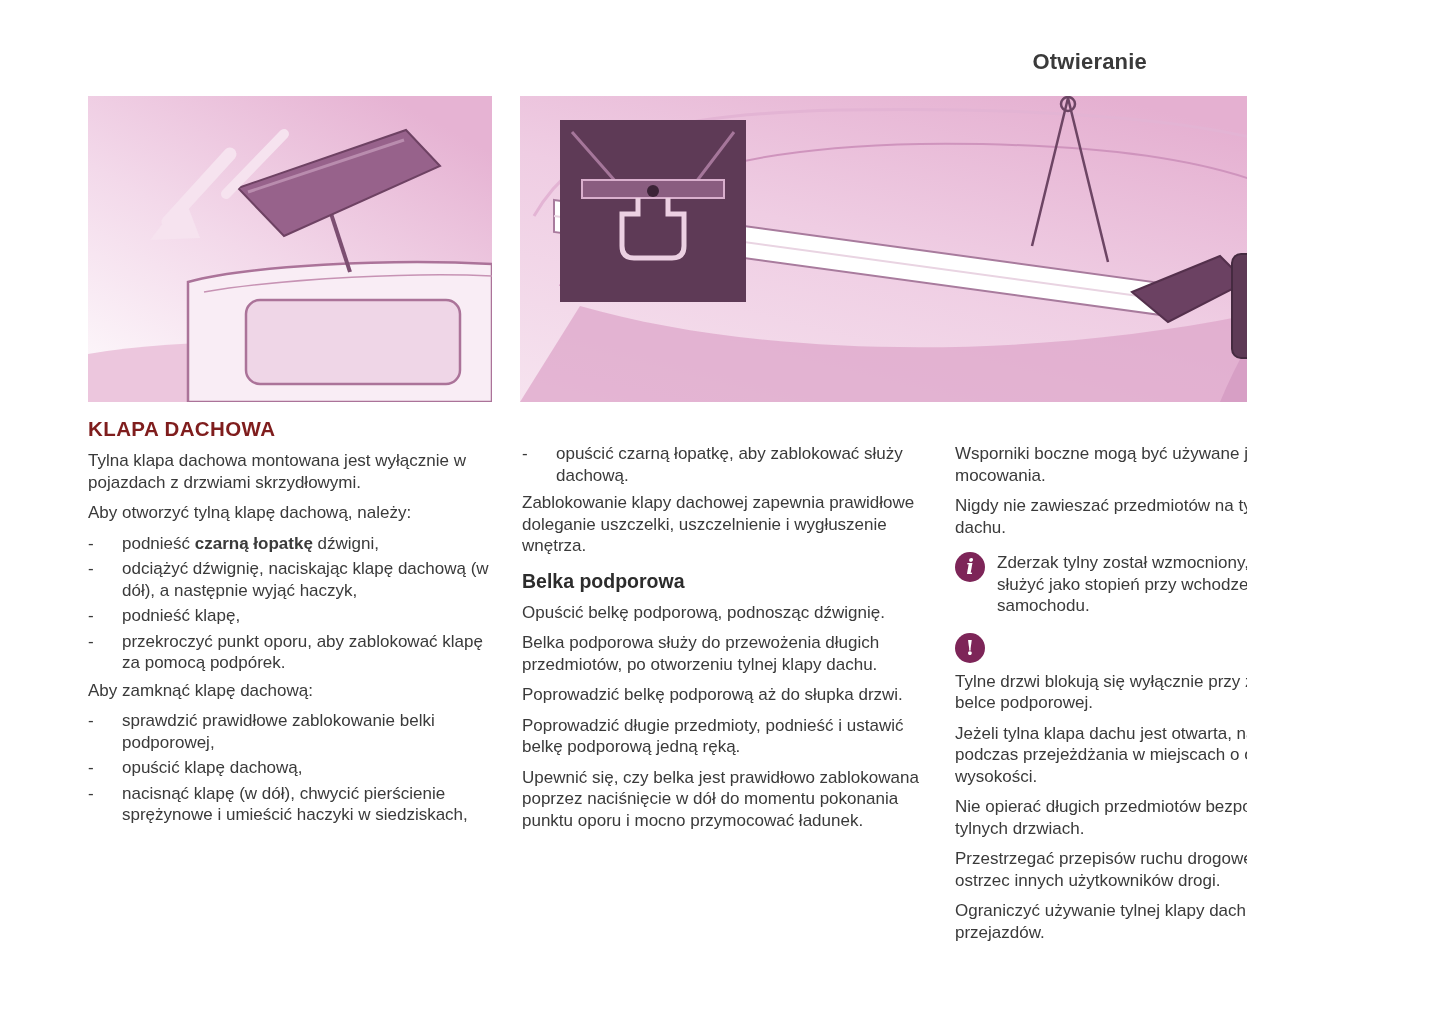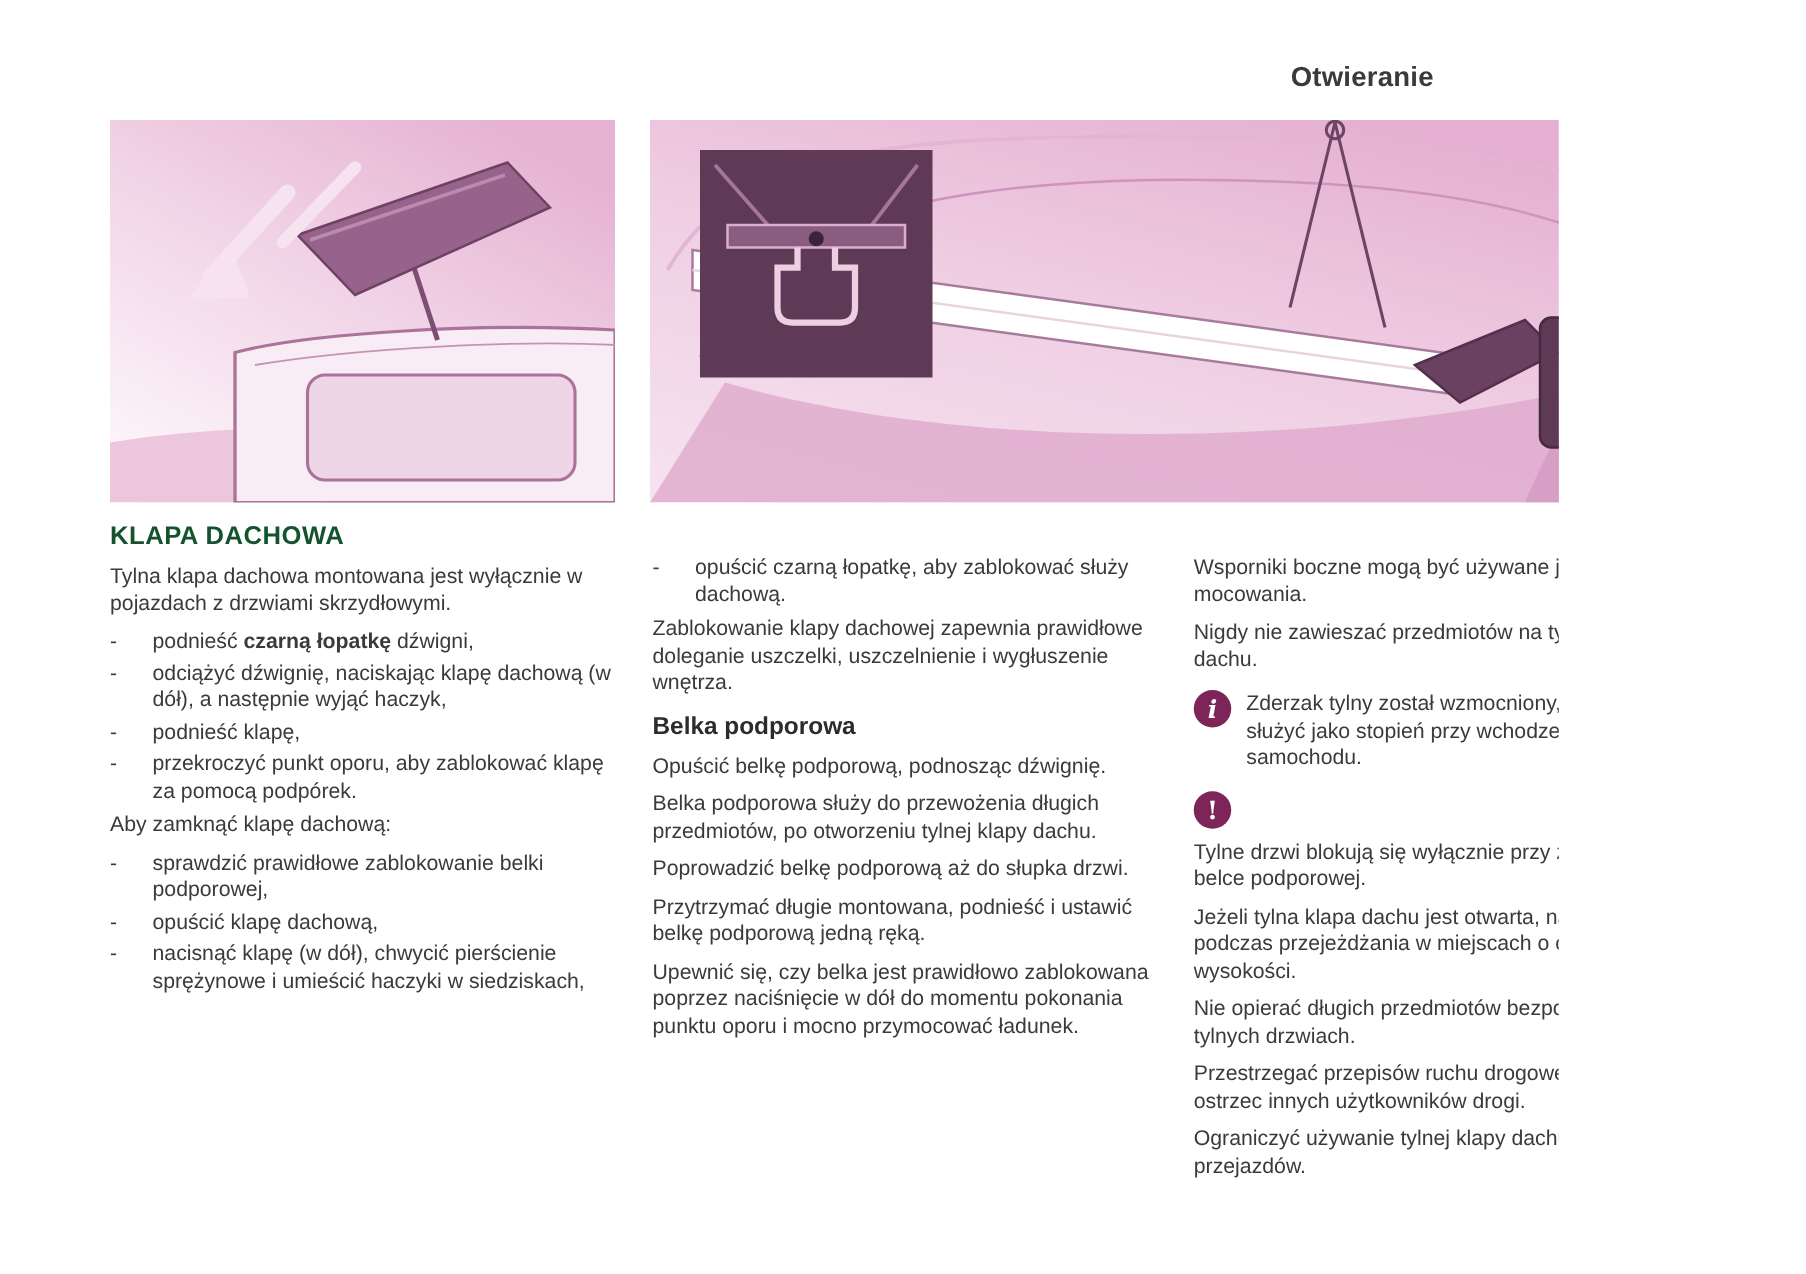--- a/index.html
+++ b/index.html
@@ -29,21 +29,21 @@
   .illus-left { left:88px; width:404px; height:306px; }
   .illus-right { left:520px; width:836px; height:306px; }
   .illus svg { display:block; width:100%; height:100%; }
 
   
   .col { position:absolute; font-size:17px; line-height:21.5px; }
   .col1 { left:88px; top:417px; width:404px; }
   .col2 { left:522px; top:443px; width:402px; }
   .col3 { left:955px; top:443px; width:408px; }
   .col p { margin:0 0 9px 0; }
-  .h1 { font-size:20.5px; line-height:24px; font-weight:bold; letter-spacing:0.4px; color:#14532d; margin:0 0 9px 0; }
+  .h1 { font-size:20.5px; line-height:24px; font-weight:bold; letter-spacing:0.4px; color:#7f1d1d; margin:0 0 9px 0; }
   .h2 { font-size:19.5px; line-height:23px; font-weight:bold; color:#2c2c2c; margin:13px 0 9px 0; }
   .steps { margin:0 0 6px 0; }
   .step { display:flex; margin:0 0 4px 0; }
   .dash { flex:0 0 34px; }
   .txt { flex:1; }
   .b { font-weight:bold; }
 
   
   .note { display:flex; gap:12px; margin:14px 0 16px 0; }
   .note.note-warn { margin:6px 0 8px 0; }
@@ -121,20 +121,21 @@
       <path d="M52,36 L96,86 M214,36 L176,86" stroke="#a5769a" stroke-width="3"></path>
       <rect x="62" y="84" width="142" height="18" fill="#8a5d80" stroke="#d9afcd" stroke-width="2"></rect>
       <path d="M118,102 L118,118 L102,118 L102,150 Q102,162 114,162 L152,162 Q164,162 164,150 L164,118 L148,118 L148,102" fill="none" stroke="#ecd0e2" stroke-width="5"></path>
       <circle cx="133" cy="95" r="6" fill="#3c2337"></circle>
     </svg>
   </figure>
 
   <section class="col col1">
     <h1 class="h1">KLAPA DACHOWA</h1>
     <p>Tylna klapa dachowa montowana jest wyłącznie w pojazdach z drzwiami skrzydłowymi.</p>
+    <p>Aby otworzyć tylną klapę dachową, należy:</p>
     <div class="steps">
       <div class="step">
         <span class="dash">-</span>
         <span class="txt"><span>podnieść </span><span class="b">czarną łopatkę</span><span> dźwigni,</span></span>
       </div>
       <div class="step">
         <span class="dash">-</span>
         <span class="txt">odciążyć dźwignię, naciskając klapę dachową (w dół), a następnie wyjąć haczyk,</span>
       </div>
       <div class="step">
@@ -168,21 +169,21 @@
       <div class="step">
         <span class="dash">-</span>
         <span class="txt">opuścić czarną łopatkę, aby zablokować służy dachową.</span>
       </div>
     </div>
     <p>Zablokowanie klapy dachowej zapewnia prawidłowe doleganie uszczelki, uszczelnienie i wygłuszenie wnętrza.</p>
     <h2 class="h2">Belka podporowa</h2>
     <p>Opuścić belkę podporową, podnosząc dźwignię.</p>
     <p>Belka podporowa służy do przewożenia długich przedmiotów, po otworzeniu tylnej klapy dachu.</p>
     <p>Poprowadzić belkę podporową aż do słupka drzwi.</p>
-    <p>Przytrzymać długie montowana, podnieść i ustawić belkę podporową jedną ręką.</p>
+    <p>Poprowadzić długie przedmioty, podnieść i ustawić belkę podporową jedną ręką.</p>
     <p>Upewnić się, czy belka jest prawidłowo zablokowana poprzez naciśnięcie w dół do momentu pokonania punktu oporu i mocno przymocować ładunek.</p>
   </section>
 
   <section class="col col3">
     <p>Wsporniki boczne mogą być używane jako punkty mocowania.</p>
     <p>Nigdy nie zawieszać przedmiotów na tylnej klapie dachu.</p>
     <div class="note note-info">
       <div class="note-icon info">i</div>
       <div class="note-text">Zderzak tylny został wzmocniony, by mógł służyć jako stopień przy wchodzeniu do samochodu.</div>
     </div>

